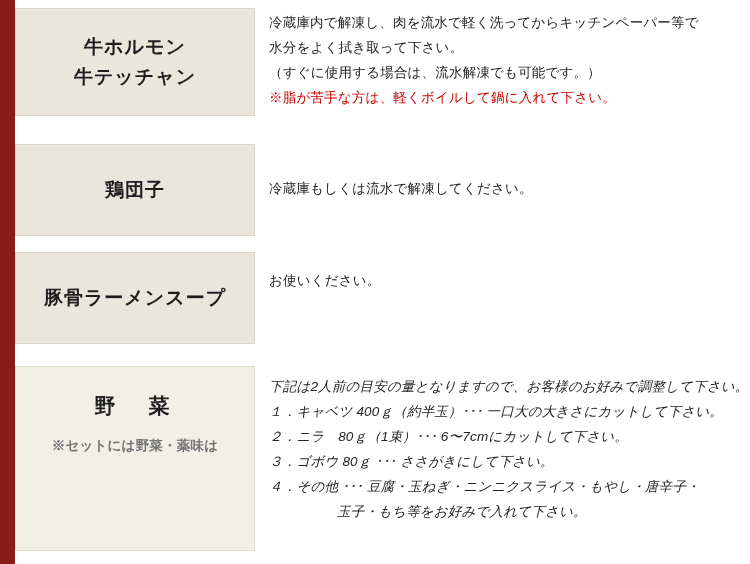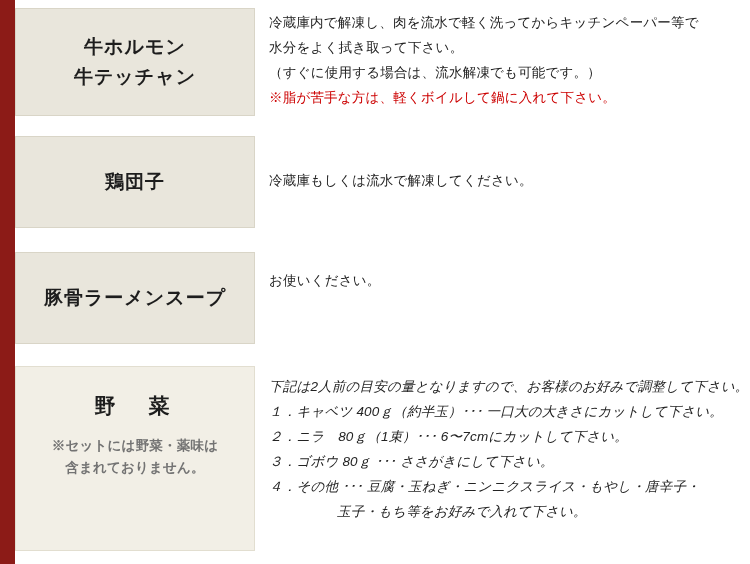--- a/index.html
+++ b/index.html
@@ -44,21 +44,20 @@
   }
   .namebox {
     width: 240px;
     background: #e9e6dc;
     border: 1px solid #d9d5c7;
     box-sizing: border-box;
     display: flex;
     flex-direction: column;
     align-items: center;
     justify-content: center;
-    text-align: center;
     color: #1d1d1d;
     font-weight: bold;
   }
   .namebox .nm {
     font-size: 19px;
     letter-spacing: 1px;
     line-height: 30px;
   }
   .namebox.veg {
     background: #f2efe6;
@@ -90,21 +89,21 @@
   }
   .desc .red {
     color: #cc0000;
   }
   .desc .indent2 {
     padding-left: 68px;
     display: block;
   }
   .r1 { top: 8px; }
   .r1 .namebox { height: 108px; }
-  .r2 { top: 136px; }
+  .r2 { top: 144px; }
   .r2 .namebox { height: 92px; }
   .r2 .desc { padding-top: 32px; }
   .r3 { top: 252px; }
   .r3 .namebox { height: 92px; }
   .r3 .desc { padding-top: 16px; }
   .r4 { top: 366px; }
   .r4 .namebox { height: 185px; padding-top: 24px; box-sizing: border-box; justify-content: flex-start; }
   .r4 .desc { padding-top: 8px; font-style: italic; }
 </style>
 </head>
@@ -145,21 +144,20 @@
       <div class="desc">
         <div class="ln">お使いください。</div>
       </div>
     </div>
 
     <div class="row r4">
       <div class="namebox veg">
         <div class="nm">野　菜</div>
         <div class="note">
           <div>※セットには野菜・薬味は</div>
-          <div>含まれておりません。</div>
         </div>
       </div>
       <div class="desc">
         <div class="ln">下記は2人前の目安の量となりますので、お客様のお好みで調整して下さい。</div>
         <div class="ln">１．キャベツ 400ｇ（約半玉）･･･ 一口大の大きさにカットして下さい。</div>
         <div class="ln">２．ニラ　80ｇ（1束）･･･ 6〜7cmにカットして下さい。</div>
         <div class="ln">３．ゴボウ 80ｇ ･･･ ささがきにして下さい。</div>
         <div class="ln">４．その他 ･･･ 豆腐・玉ねぎ・ニンニクスライス・もやし・唐辛子・</div>
         <div class="ln indent2">玉子・もち等をお好みで入れて下さい。</div>
       </div>

